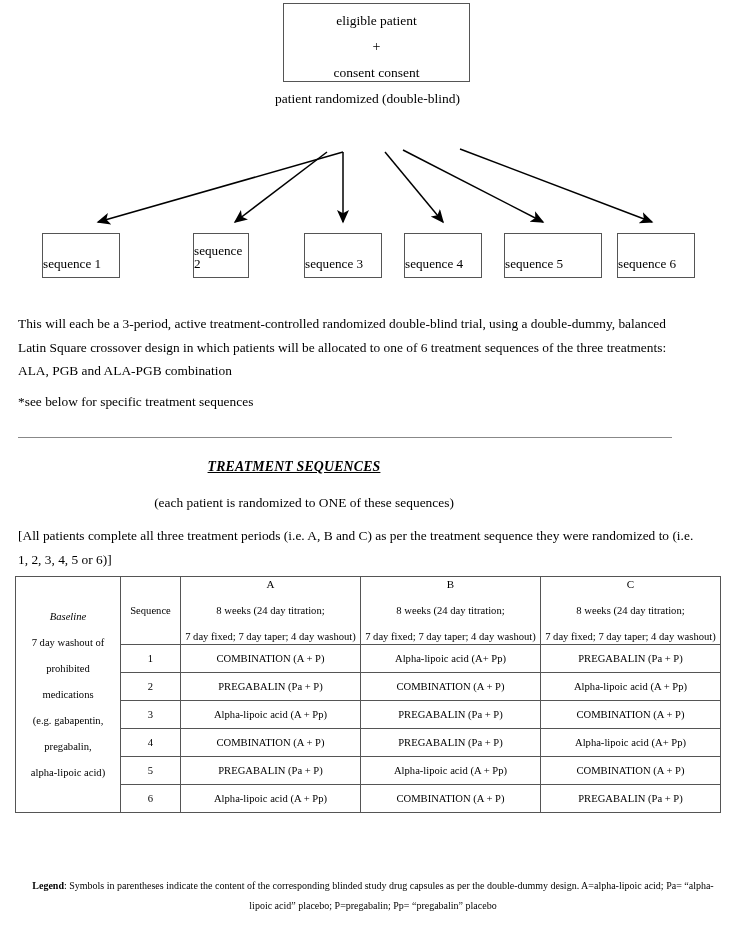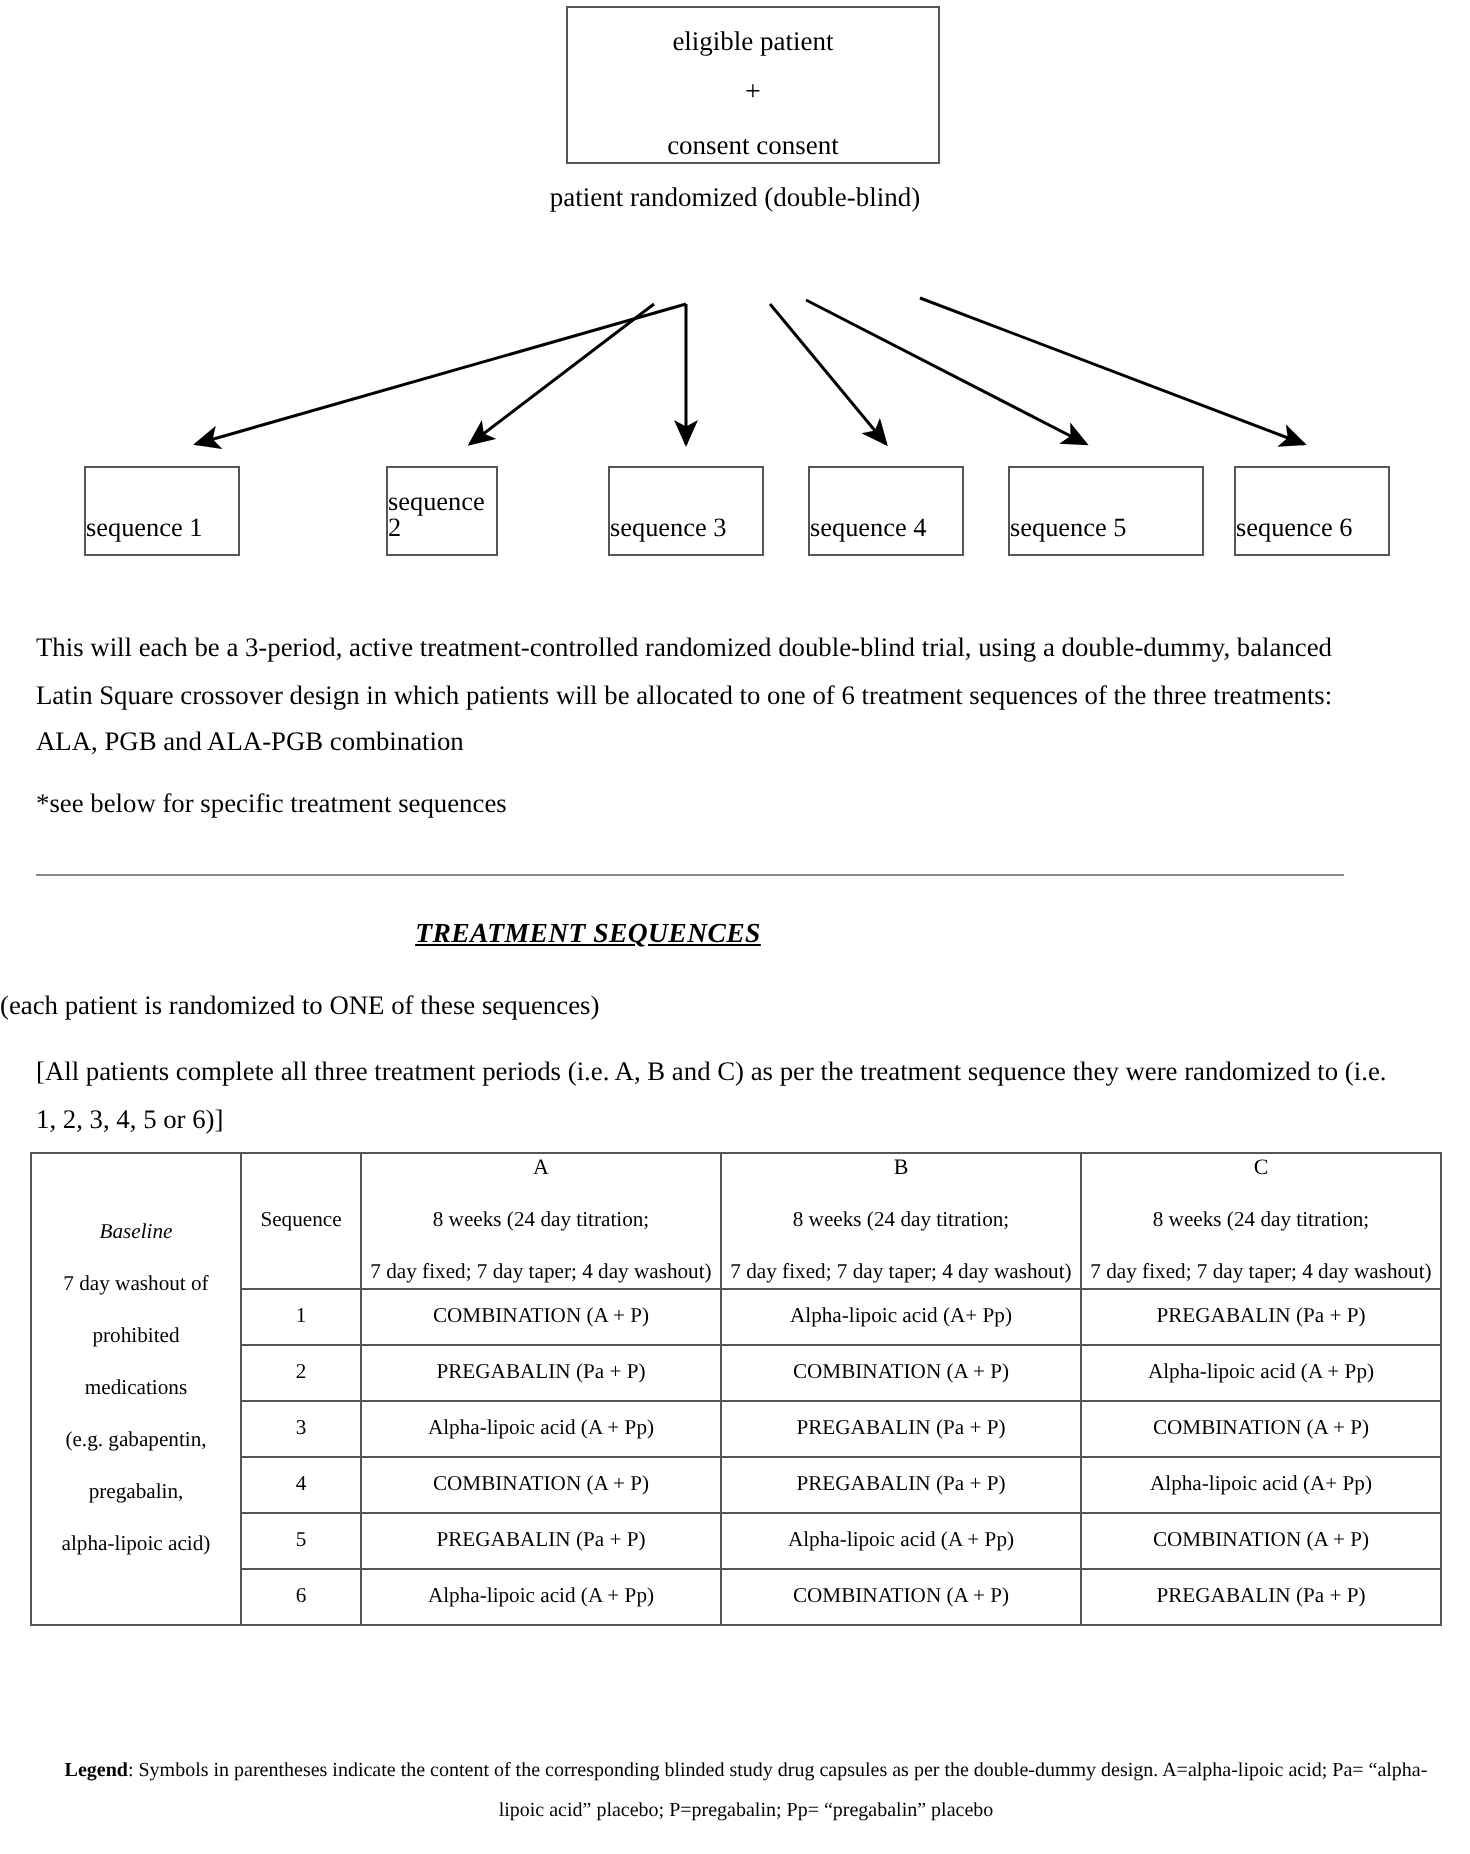--- a/index.html
+++ b/index.html
@@ -121,21 +121,21 @@
     font-size: 13.8px;
     font-style: italic;
     font-weight: bold;
     text-decoration: underline;
     letter-spacing: 0.2px;
   }
   #ts-sub {
     position: absolute;
     left: 0; top: 495px;
     width: 608px;
-    text-align: left;
+    text-align: center;
     font-size: 13.4px;
   }
   #ts-note {
     position: absolute;
     left: 18px;
     top: 524px;
     width: 686px;
     font-size: 13.4px;
     line-height: 23.5px;
   }

